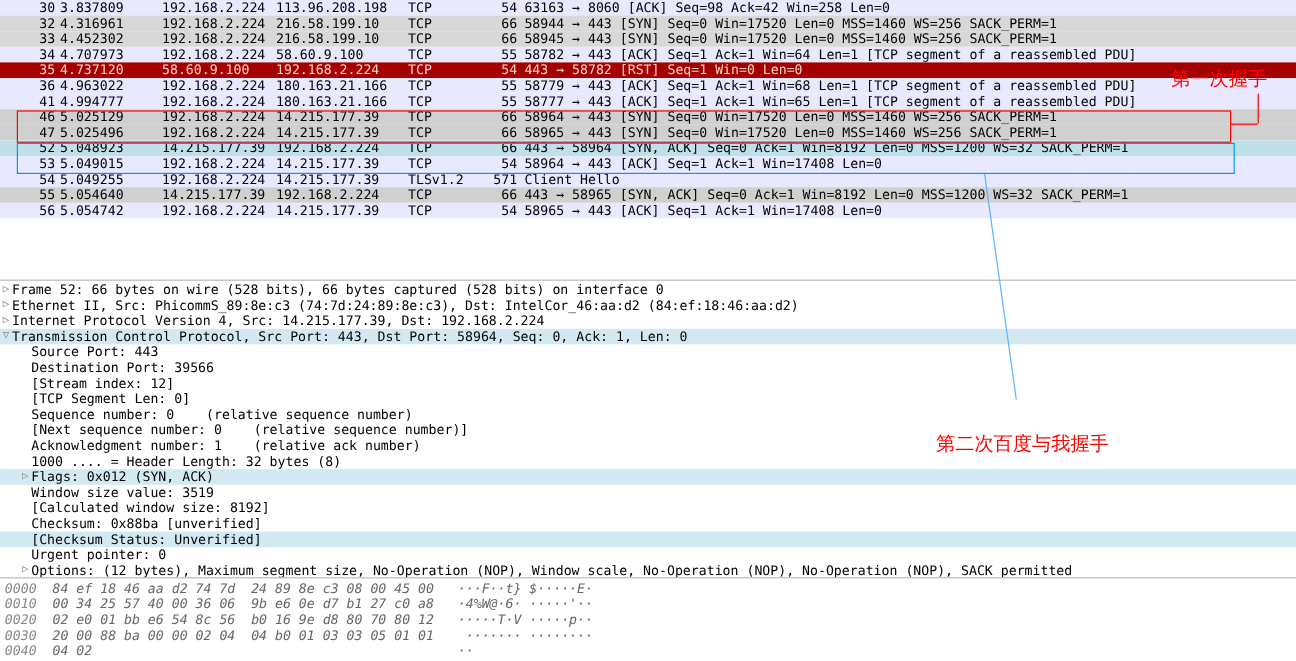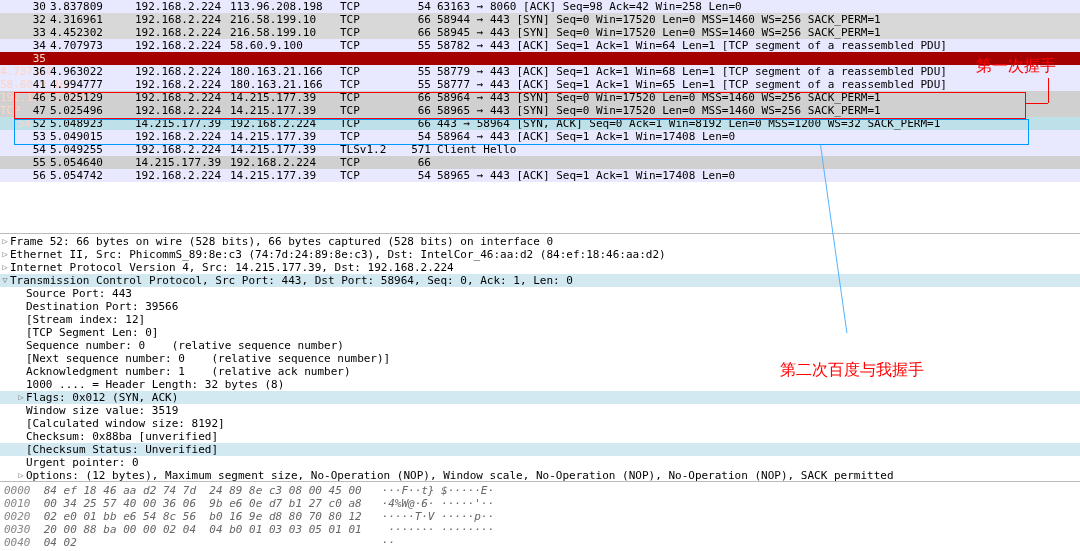--- a/index.html
+++ b/index.html
@@ -10,21 +10,21 @@
   .row { display: flex; height: 13px; line-height: 13px; white-space: pre; }
   .c-no   { width: 50px; text-align: right; padding-right: 4px; }
   .c-time { width: 85px; }
   .c-src  { width: 95px; }
   .c-dst  { width: 110px; }
   .c-proto{ width: 60px; }
   .c-len  { width: 35px; text-align: right; padding-right: 4px;}
   .c-info { flex: 1; padding-left: 2px; overflow: hidden; }
   .bg-tcp-light { background: #e8e8ff; }
   .bg-tcp-gray  { background: #d8d8d8; }
-  .bg-reset     { background: #a40000; color: #fed4c6; flex-direction: column; }
+  .bg-reset     { background: #a40000; color: #fed4c6; }
   .bg-sel       { background: #bee0e8;  }
   .bg-syn       { background: #d0d0d0; }
   
   .anno { position: absolute; color: #ff0000; font-family: "SimSun","Arial",sans-serif; font-size: 16px; pointer-events: none; }
   .anno-line { position: absolute; border: 1px solid #ff0000; pointer-events: none; }
   
   .details { height: 248px; overflow: hidden; padding: 1px 0 0 0; }
   .tree-row { display: flex; align-items: center; height: 13px; line-height: 13px; white-space: pre; }
   .twisty { display:inline-block; width:10px; text-align:center; color:#888; font-size:9px; cursor: pointer; }
   .indent1 { padding-left: 16px; }
@@ -49,21 +49,21 @@
       <div class="row bg-tcp-gray"><span class="c-no">33</span><span class="c-time">4.452302</span><span class="c-src">192.168.2.224</span><span class="c-dst">216.58.199.10</span><span class="c-proto">TCP</span><span class="c-len">66</span><span class="c-info">58945 → 443 [SYN] Seq=0 Win=17520 Len=0 MSS=1460 WS=256 SACK_PERM=1</span></div>
       <div class="row bg-tcp-light"><span class="c-no">34</span><span class="c-time">4.707973</span><span class="c-src">192.168.2.224</span><span class="c-dst">58.60.9.100</span><span class="c-proto">TCP</span><span class="c-len">55</span><span class="c-info">58782 → 443 [ACK] Seq=1 Ack=1 Win=64 Len=1 [TCP segment of a reassembled PDU]</span></div>
       <div class="row bg-reset"><span class="c-no">35</span><span class="c-time">4.737120</span><span class="c-src">58.60.9.100</span><span class="c-dst">192.168.2.224</span><span class="c-proto">TCP</span><span class="c-len">54</span><span class="c-info">443 → 58782 [RST] Seq=1 Win=0 Len=0</span></div>
       <div class="row bg-tcp-light"><span class="c-no">36</span><span class="c-time">4.963022</span><span class="c-src">192.168.2.224</span><span class="c-dst">180.163.21.166</span><span class="c-proto">TCP</span><span class="c-len">55</span><span class="c-info">58779 → 443 [ACK] Seq=1 Ack=1 Win=68 Len=1 [TCP segment of a reassembled PDU]</span></div>
       <div class="row bg-tcp-light"><span class="c-no">41</span><span class="c-time">4.994777</span><span class="c-src">192.168.2.224</span><span class="c-dst">180.163.21.166</span><span class="c-proto">TCP</span><span class="c-len">55</span><span class="c-info">58777 → 443 [ACK] Seq=1 Ack=1 Win=65 Len=1 [TCP segment of a reassembled PDU]</span></div>
       <div class="row bg-syn"><span class="c-no">46</span><span class="c-time">5.025129</span><span class="c-src">192.168.2.224</span><span class="c-dst">14.215.177.39</span><span class="c-proto">TCP</span><span class="c-len">66</span><span class="c-info">58964 → 443 [SYN] Seq=0 Win=17520 Len=0 MSS=1460 WS=256 SACK_PERM=1</span></div>
       <div class="row bg-syn"><span class="c-no">47</span><span class="c-time">5.025496</span><span class="c-src">192.168.2.224</span><span class="c-dst">14.215.177.39</span><span class="c-proto">TCP</span><span class="c-len">66</span><span class="c-info">58965 → 443 [SYN] Seq=0 Win=17520 Len=0 MSS=1460 WS=256 SACK_PERM=1</span></div>
       <div class="row bg-sel"><span class="c-no">52</span><span class="c-time">5.048923</span><span class="c-src">14.215.177.39</span><span class="c-dst">192.168.2.224</span><span class="c-proto">TCP</span><span class="c-len">66</span><span class="c-info">443 → 58964 [SYN, ACK] Seq=0 Ack=1 Win=8192 Len=0 MSS=1200 WS=32 SACK_PERM=1</span></div>
       <div class="row bg-tcp-light"><span class="c-no">53</span><span class="c-time">5.049015</span><span class="c-src">192.168.2.224</span><span class="c-dst">14.215.177.39</span><span class="c-proto">TCP</span><span class="c-len">54</span><span class="c-info">58964 → 443 [ACK] Seq=1 Ack=1 Win=17408 Len=0</span></div>
       <div class="row bg-tcp-light"><span class="c-no">54</span><span class="c-time">5.049255</span><span class="c-src">192.168.2.224</span><span class="c-dst">14.215.177.39</span><span class="c-proto">TLSv1.2</span><span class="c-len">571</span><span class="c-info">Client Hello</span></div>
-      <div class="row bg-syn"><span class="c-no">55</span><span class="c-time">5.054640</span><span class="c-src">14.215.177.39</span><span class="c-dst">192.168.2.224</span><span class="c-proto">TCP</span><span class="c-len">66</span></div>
+      <div class="row bg-syn"><span class="c-no">55</span><span class="c-time">5.054640</span><span class="c-src">14.215.177.39</span><span class="c-dst">192.168.2.224</span><span class="c-proto">TCP</span><span class="c-len">66</span><span class="c-info">443 → 58965 [SYN, ACK] Seq=0 Ack=1 Win=8192 Len=0 MSS=1200 WS=32 SACK_PERM=1</span></div>
       <div class="row bg-tcp-light"><span class="c-no">56</span><span class="c-time">5.054742</span><span class="c-src">192.168.2.224</span><span class="c-dst">14.215.177.39</span><span class="c-proto">TCP</span><span class="c-len">54</span><span class="c-info">58965 → 443 [ACK] Seq=1 Ack=1 Win=17408 Len=0</span></div>
     </div>
 
 <div class="pane details" id="details">
       <div class="tree-row "><span class="twisty">▷</span><span>Frame 52: 66 bytes on wire (528 bits), 66 bytes captured (528 bits) on interface 0</span></div>
       <div class="tree-row "><span class="twisty">▷</span><span>Ethernet II, Src: PhicommS_89:8e:c3 (74:7d:24:89:8e:c3), Dst: IntelCor_46:aa:d2 (84:ef:18:46:aa:d2)</span></div>
       <div class="tree-row "><span class="twisty">▷</span><span>Internet Protocol Version 4, Src: 14.215.177.39, Dst: 192.168.2.224</span></div>
       <div class="tree-row hl-ice"><span class="twisty">▽</span><span>Transmission Control Protocol, Src Port: 443, Dst Port: 58964, Seq: 0, Ack: 1, Len: 0</span></div>
       <div class="tree-row indent1"><span class="twisty"></span><span>Source Port: 443</span></div>
       <div class="tree-row indent1"><span class="twisty"></span><span>Destination Port: 39566</span></div>

